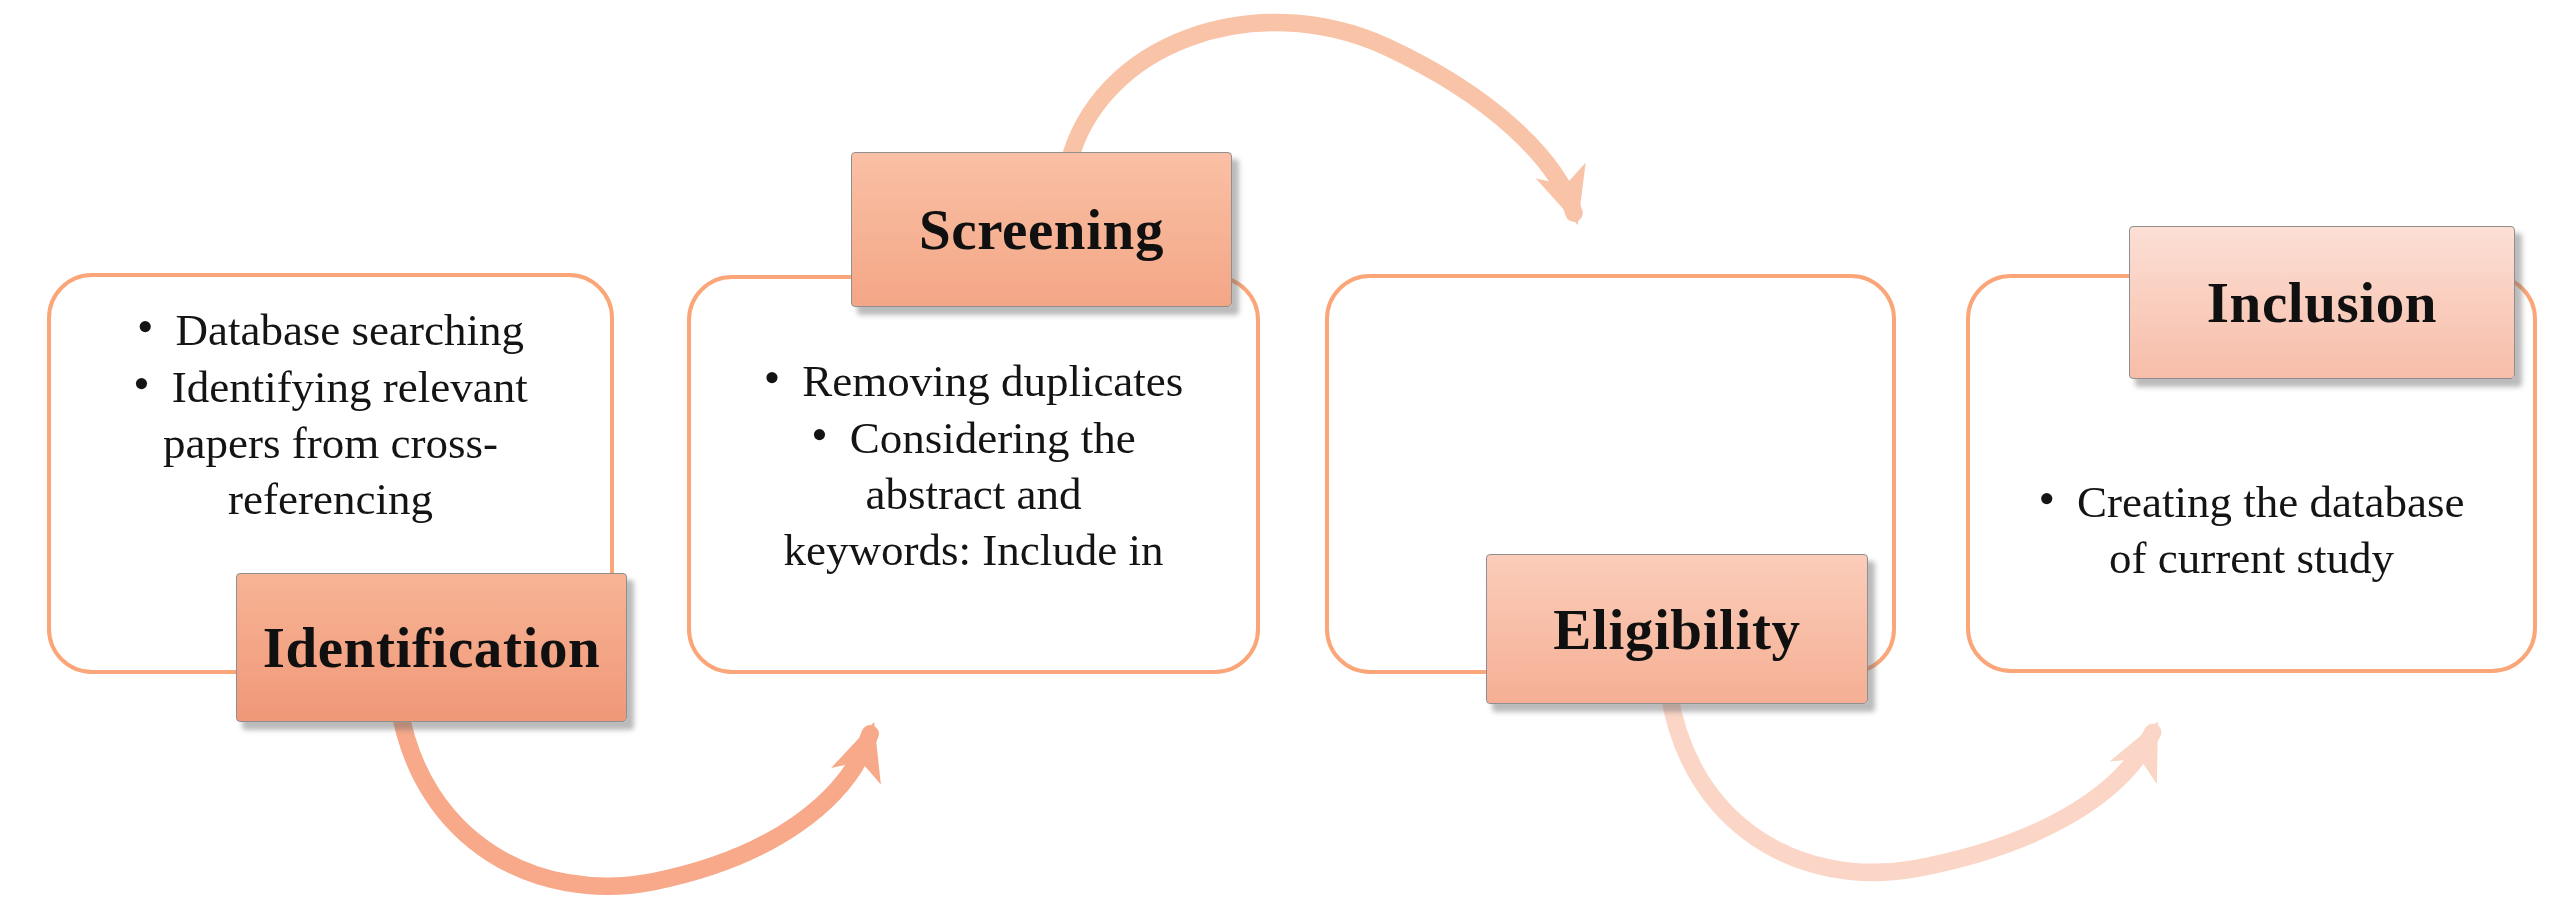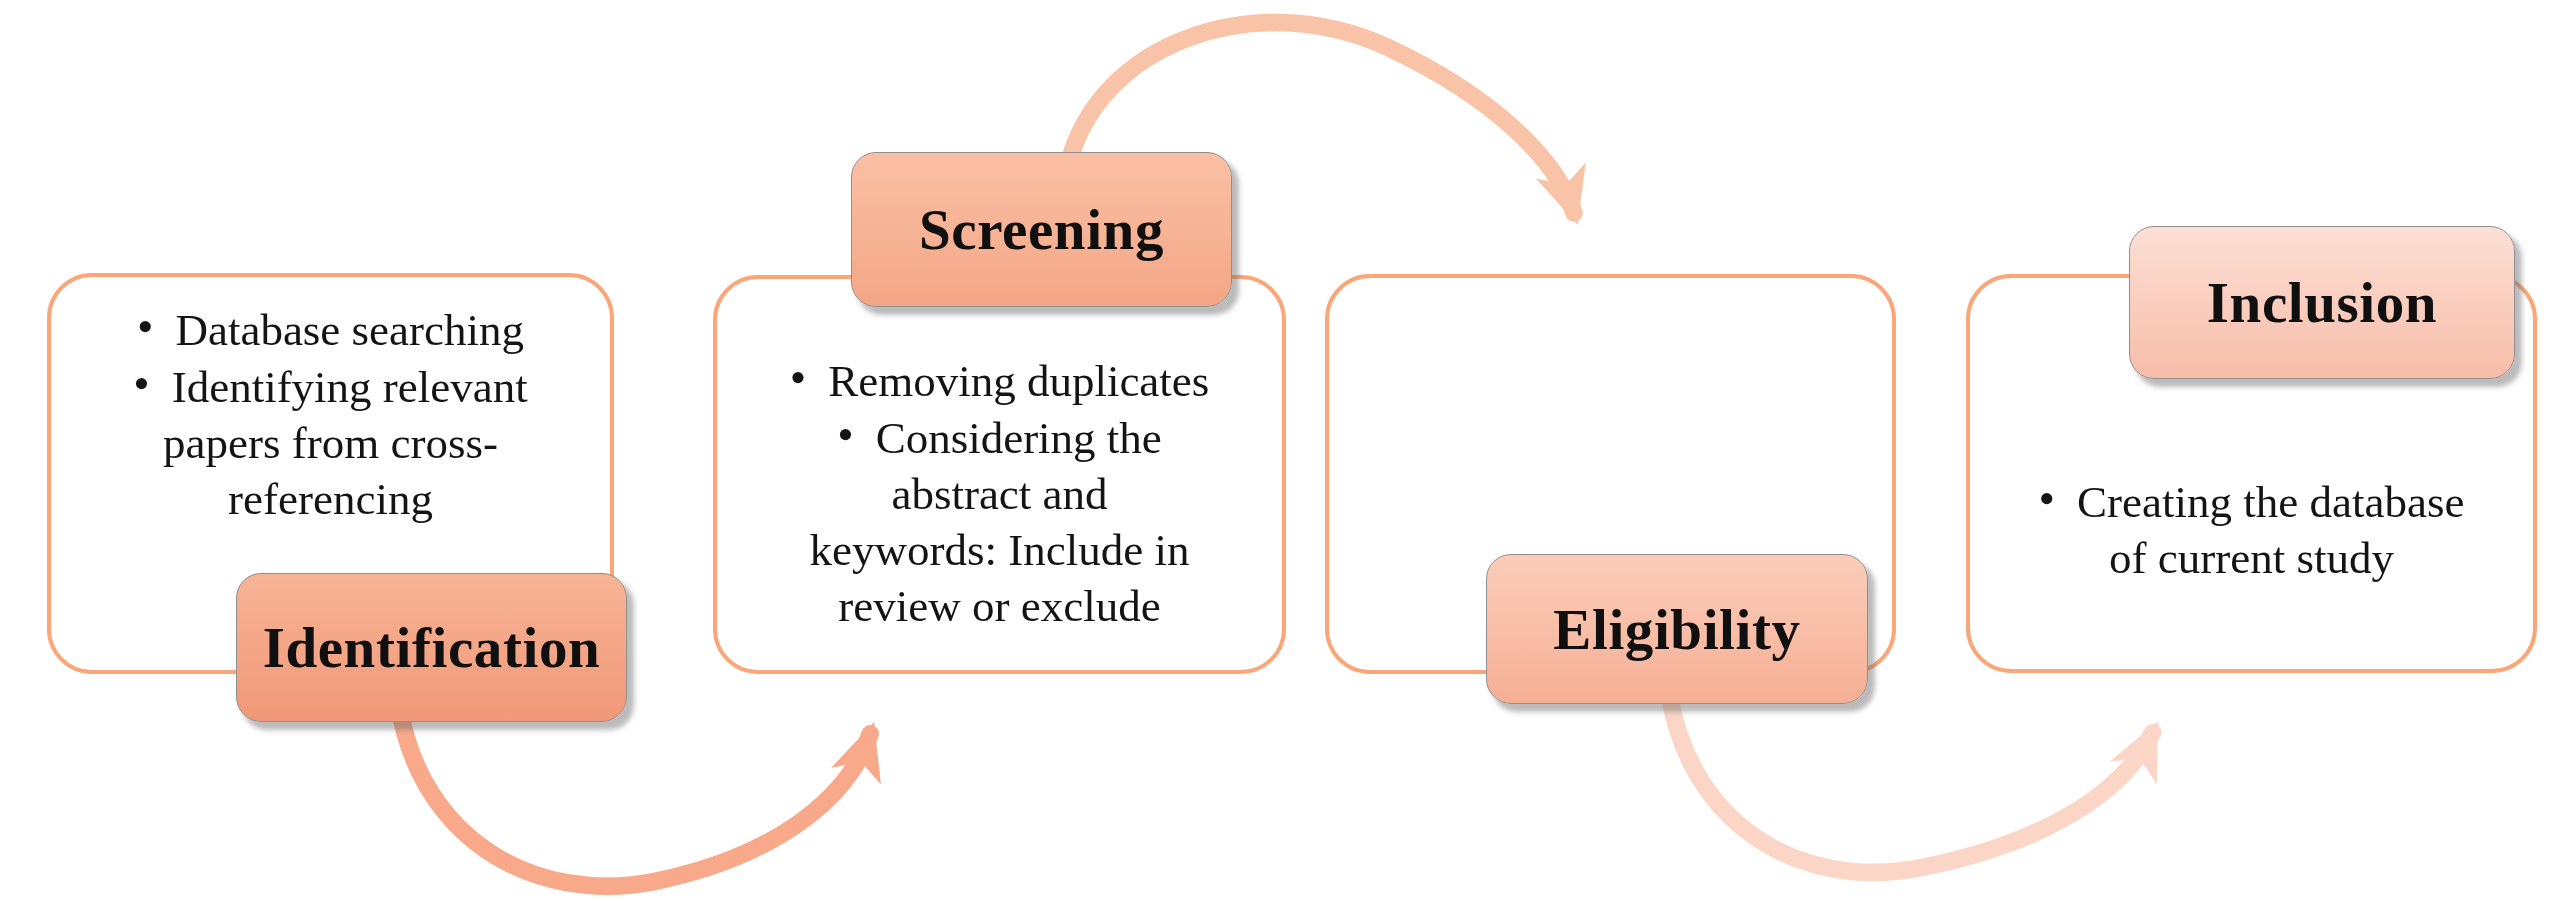--- a/index.html
+++ b/index.html
@@ -23,21 +23,21 @@
   
   .box {
     position: absolute;
     background: #ffffff;
     border: 4.5px solid #faa678;
     border-radius: 45px;
     box-sizing: border-box;
     z-index: 2;
   }
   #box-identification { left: 47px;   top: 273px; width: 567px; height: 401px; }
-  #box-screening      { left: 713px; top: 275px; width: 573px; height: 399px; }
+  #box-screening      { left: 687px; top: 275px; width: 573px; height: 399px; }
   #box-eligibility    { left: 1325px; top: 274px; width: 571px; height: 400px; }
   #box-inclusion      { left: 1966px; top: 274px; width: 571px; height: 399px; }
 
   .content {
     position: absolute;
     left: 19.5px; right: 19.5px; top: 0; bottom: 0;
     text-align: center;
     color: #141414;
     font-size: 45px;
     line-height: 56px;
@@ -54,21 +54,21 @@
     font-size: 47px;
     margin-right: 22px;
     transform: translateY(-2.6px);
   }
 
   
   .badge {
     position: absolute;
     z-index: 3;
     border: 1.9px solid #8f8f8f;
-    border-radius: 25px;
+    border-radius: 4px;
     box-sizing: border-box;
     box-shadow: 6.5px 7.8px 5.2px rgba(105, 105, 105, 0.45);
     display: flex;
     align-items: center;
     justify-content: center;
     font-weight: bold;
     font-size: 57px;
     color: #101010;
     letter-spacing: 0.6px;
     white-space: nowrap;
@@ -120,21 +120,20 @@
   <div class="box" id="box-screening" style="border-color: rgb(250, 166, 120);">
     <div class="content">
       <div class="line">
         <span class="dot">•</span><span>Removing duplicates</span>
       </div>
       <div class="line">
         <span class="dot">•</span><span>Considering the</span>
       </div>
       <div class="line">abstract and</div>
       <div class="line">keywords: Include in</div>
-      <div class="line">review or exclude</div>
     </div>
   </div>
   <div class="badge" id="badge-screening" style="background: linear-gradient(rgb(250, 192, 165) 0%, rgb(243, 166, 134) 100%);">Screening</div>
 
   <div class="box" id="box-eligibility" style="border-color: rgb(250, 166, 120);">
     <div class="content">
     </div>
   </div>
   <div class="badge" id="badge-eligibility" style="background: linear-gradient(rgb(251, 205, 186) 0%, rgb(245, 175, 148) 100%);">Eligibility</div>
 

